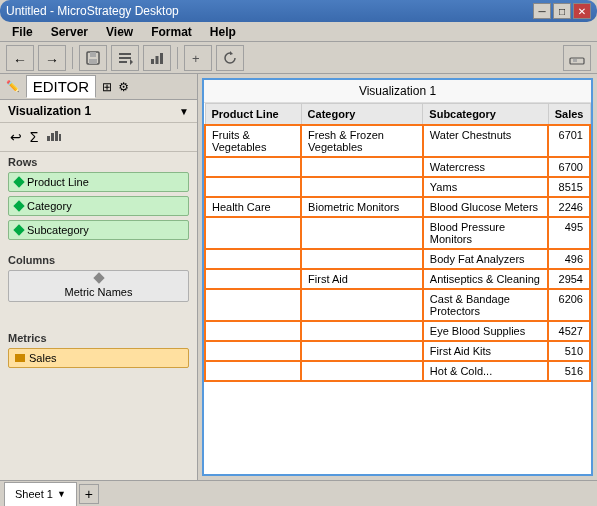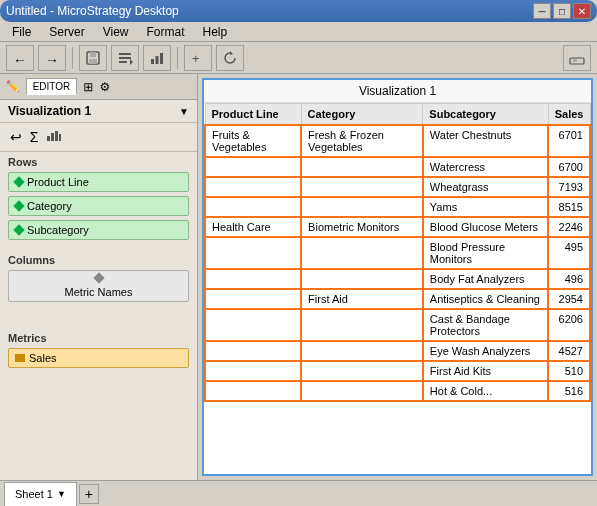--- a/index.html
+++ b/index.html
@@ -30,20 +30,21 @@
 
     
     .menu-bar {
       background: #d4d0c8;
       border-bottom: 1px solid #a0a0a0;
       height: 20px;
       display: flex;
       align-items: center;
       padding: 0 4px;
       gap: 2px;
+      font-weight: bold;
     }
     .menu-item {
       padding: 2px 8px;
       font-size: 12px;
       cursor: pointer;
     }
 
     
     .toolbar {
       background: #d4d0c8;
@@ -82,21 +83,21 @@
     .panel-header {
       display: flex;
       align-items: center;
       background: #d4d0c8;
       border-bottom: 1px solid #a0a0a0;
       height: 26px;
       padding: 0 6px;
       gap: 6px;
     }
     .panel-tab {
-      font-size: 10px;
+      font-size: 15px;
       padding: 2px 6px;
       border: 1px solid #a0a0a0;
       background: #d4d0c8;
       cursor: pointer;
     }
     .panel-tab.active { background: #fff; border-bottom: 1px solid #fff; }
     .panel-icon { font-size: 12px; cursor: pointer; }
 
     .viz-label {
       display: flex; align-items: center; justify-content: space-between;
@@ -386,26 +387,20 @@
             </tr>
             <tr>
               <td></td>
               <td></td>
               <td>Watercress</td>
               <td class="num">6700</td>
             </tr>
             <tr>
               <td></td>
               <td></td>
-              <td>Wheatgrass</td>
-              <td class="num">7193</td>
-            </tr>
-            <tr>
-              <td></td>
-              <td></td>
               <td>Yams</td>
               <td class="num">8515</td>
             </tr>
             <tr>
               <td>Health Care</td>
               <td>Biometric Monitors</td>
               <td>Blood Glucose Meters</td>
               <td class="num">2246</td>
             </tr>
             <tr>
@@ -428,21 +423,21 @@
             </tr>
             <tr>
               <td></td>
               <td></td>
               <td>Cast &amp; Bandage Protectors</td>
               <td class="num">6206</td>
             </tr>
             <tr>
               <td></td>
               <td></td>
-              <td>Eye Wash Analyzers</td>
+              <td>Eye Blood Supplies</td>
               <td class="num">4527</td>
             </tr>
             <tr>
               <td></td>
               <td></td>
               <td>First Aid Kits</td>
               <td class="num">510</td>
             </tr>
             <tr>
               <td></td>

